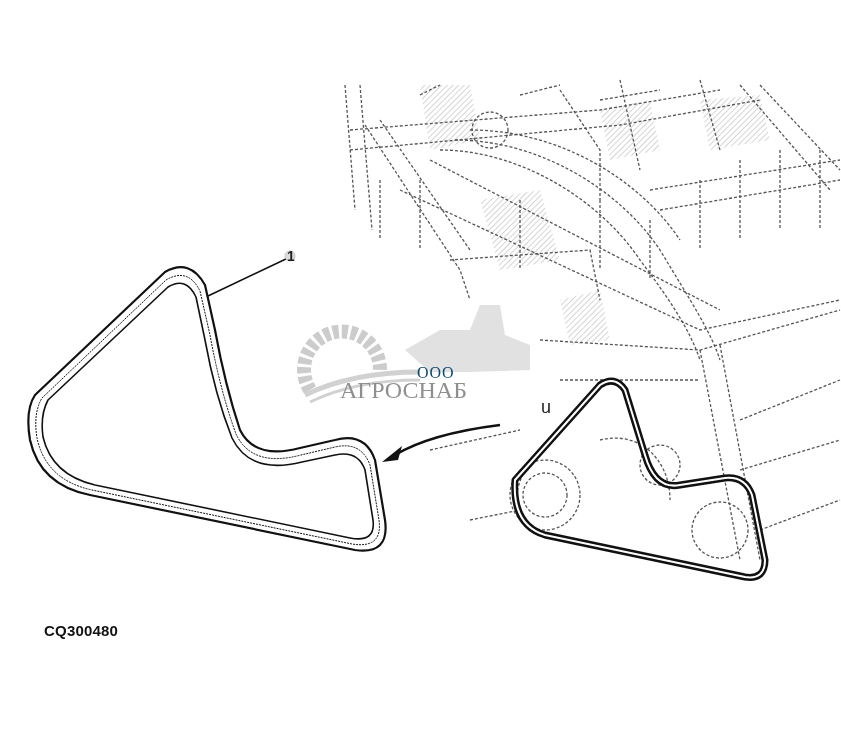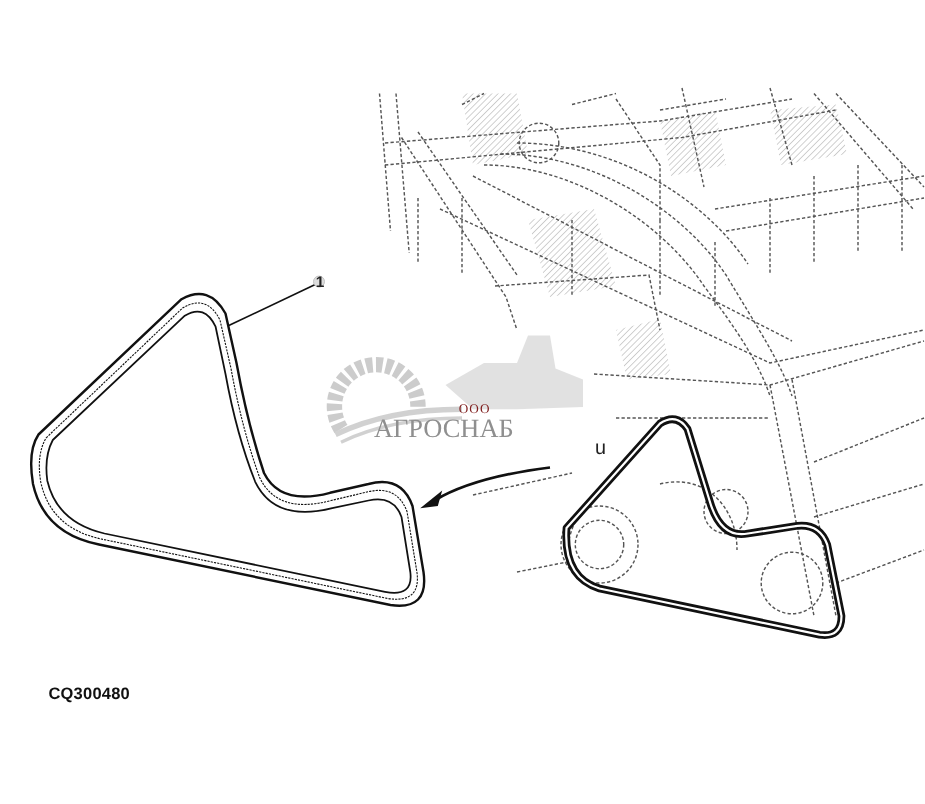--- a/index.html
+++ b/index.html
@@ -1,21 +1,21 @@
 <!DOCTYPE html>
 <html><head>
 <meta charset="utf-8">
 <style>
   html, body { margin:0; padding:0; background:#ffffff; }
   body { width:841px; height:731px; position:relative; overflow:hidden; font-family:"Liberation Sans", sans-serif; }
   .canvas { position:absolute; left:0; top:0; width:841px; height:731px; }
   .fig-id { position:absolute; left:4px; top:622px; font-family:"Liberation Sans", sans-serif; font-weight:bold; font-size:15px; color:#111; letter-spacing:0.2px;margin-left:40px; }
   .callout-num { position:absolute; left:287px; top:248px; font-size:14px; font-weight:bold; color:#222; }
   .u-label { position:absolute; left:541px; top:397px; font-size:18px; color:#222; font-family:"Liberation Sans", sans-serif; }
-  .wm-ooo { position:absolute; left:417px; top:364px; font-size:12px; color:#7f1d1d; font-family:"Liberation Serif", serif; letter-spacing:1px; }
+  .wm-ooo { position:absolute; left:417px; top:364px; font-size:16px; color:#0c4a6e; font-family:"Liberation Serif", serif; letter-spacing:1px; }
   .wm-text { position:absolute; left:340px; top:377px; font-size:24px; color:#8f8f8f; font-family:"Liberation Serif", serif; letter-spacing:0px; }
 </style>
 </head>
 <body>
 
 <svg class="canvas" viewBox="0 0 841 731" xmlns="http://www.w3.org/2000/svg">
   <defs>
     <pattern id="hatch" width="4" height="4" patternUnits="userSpaceOnUse" patternTransform="rotate(45)">
       <line x1="0" y1="0" x2="0" y2="4" stroke="#666" stroke-width="1"></line>
     </pattern>

